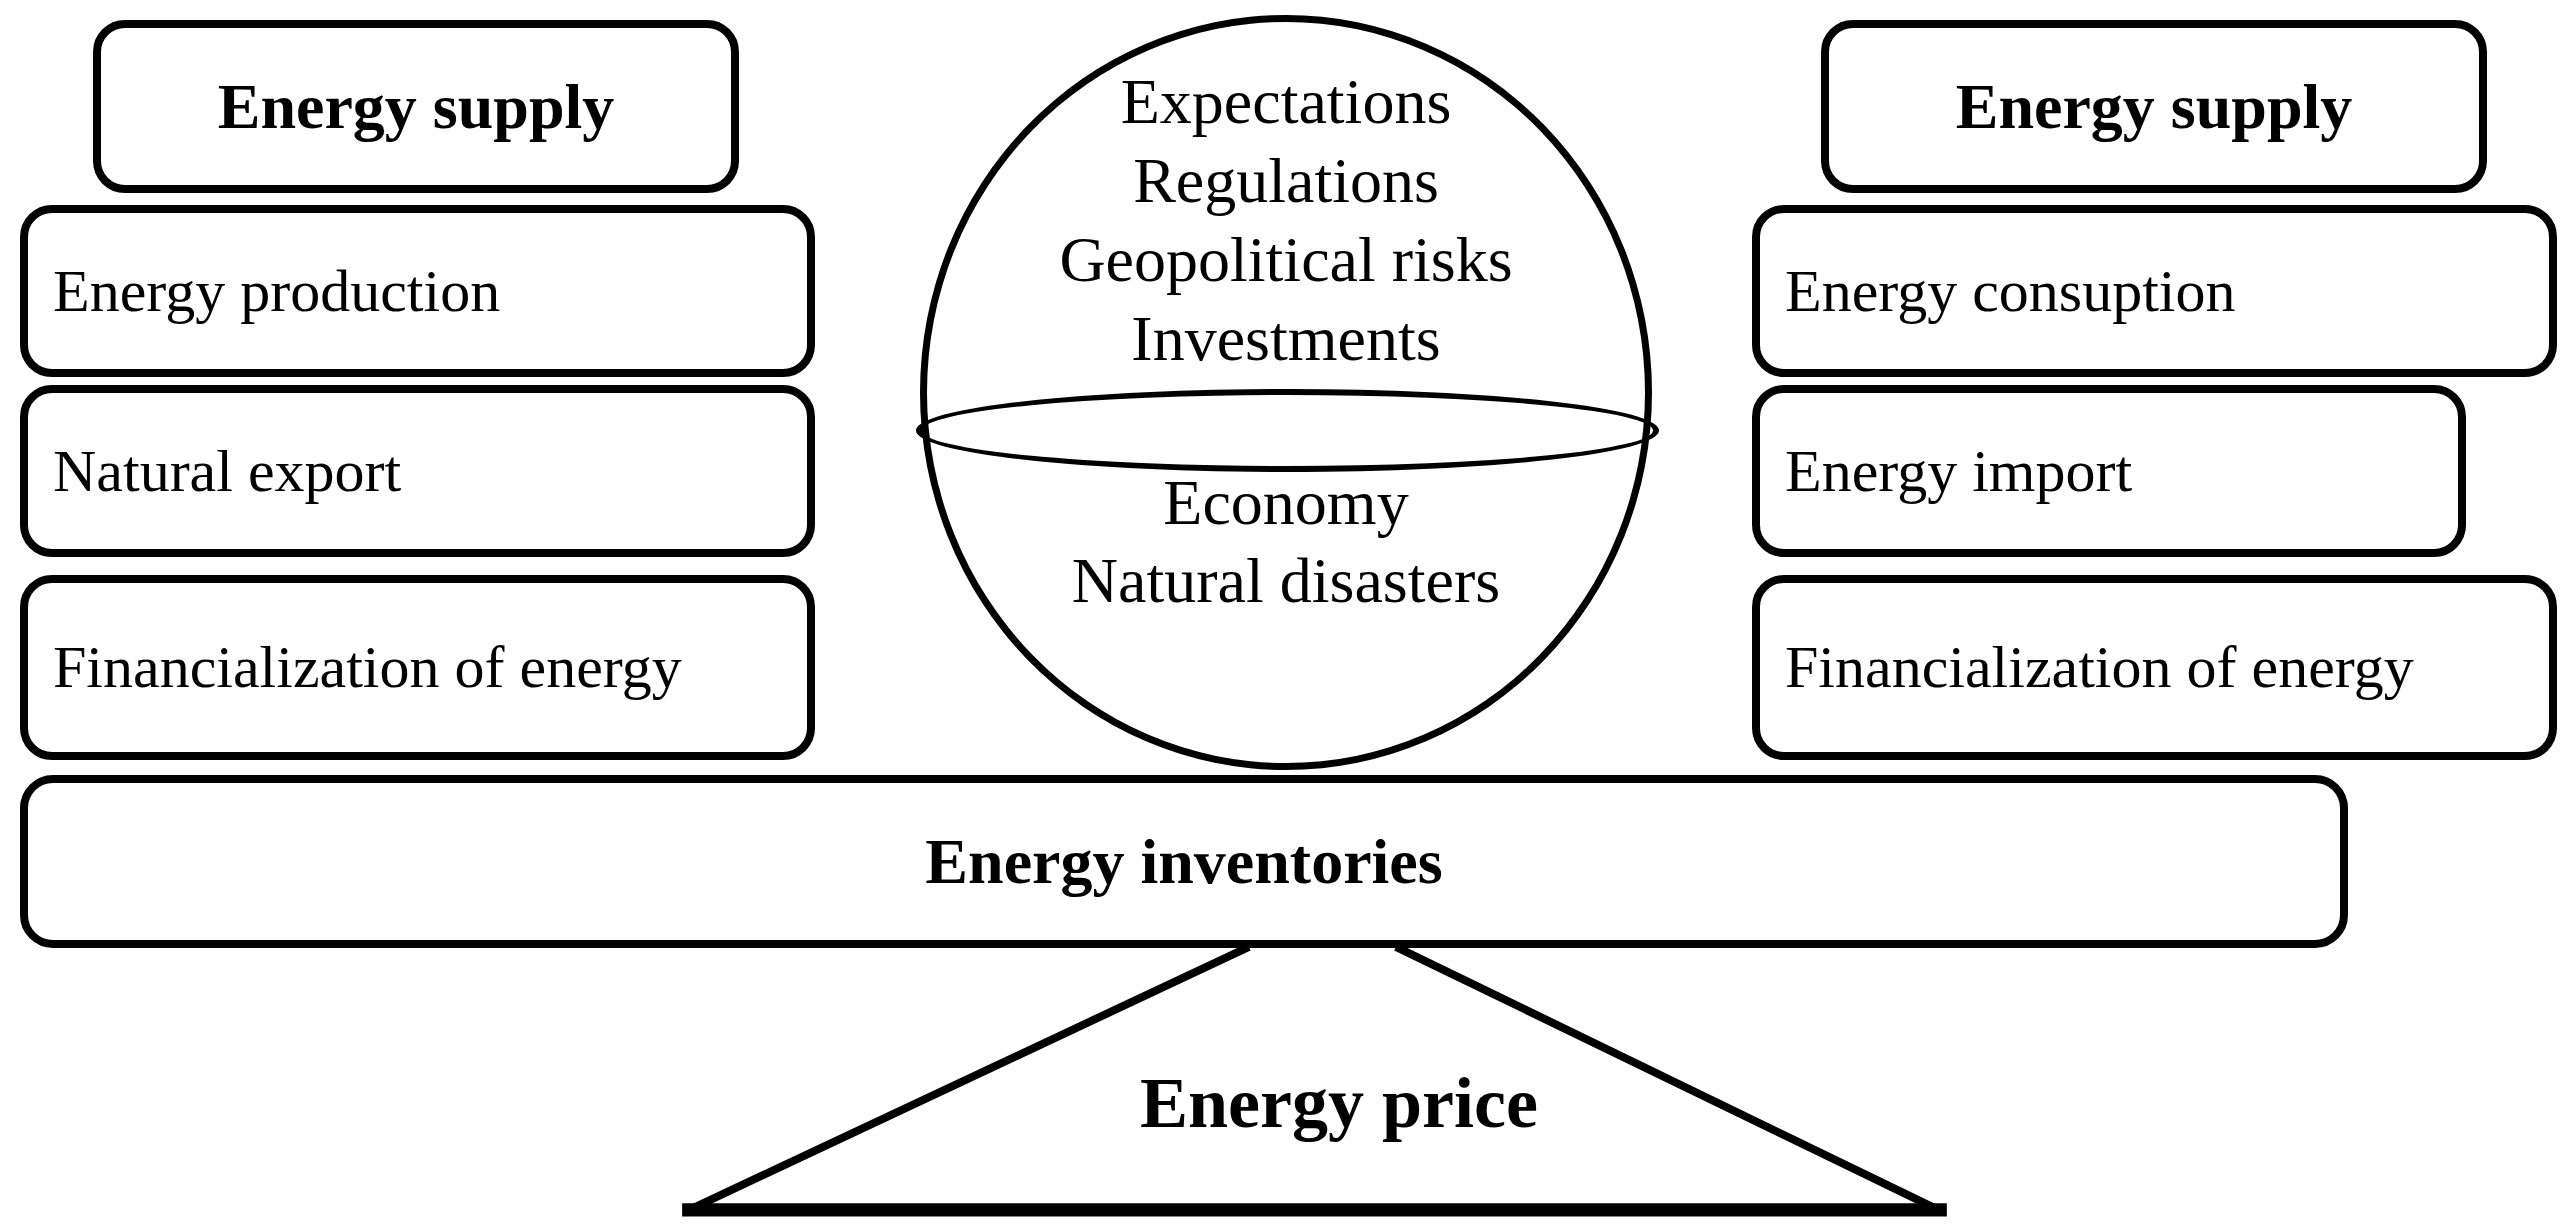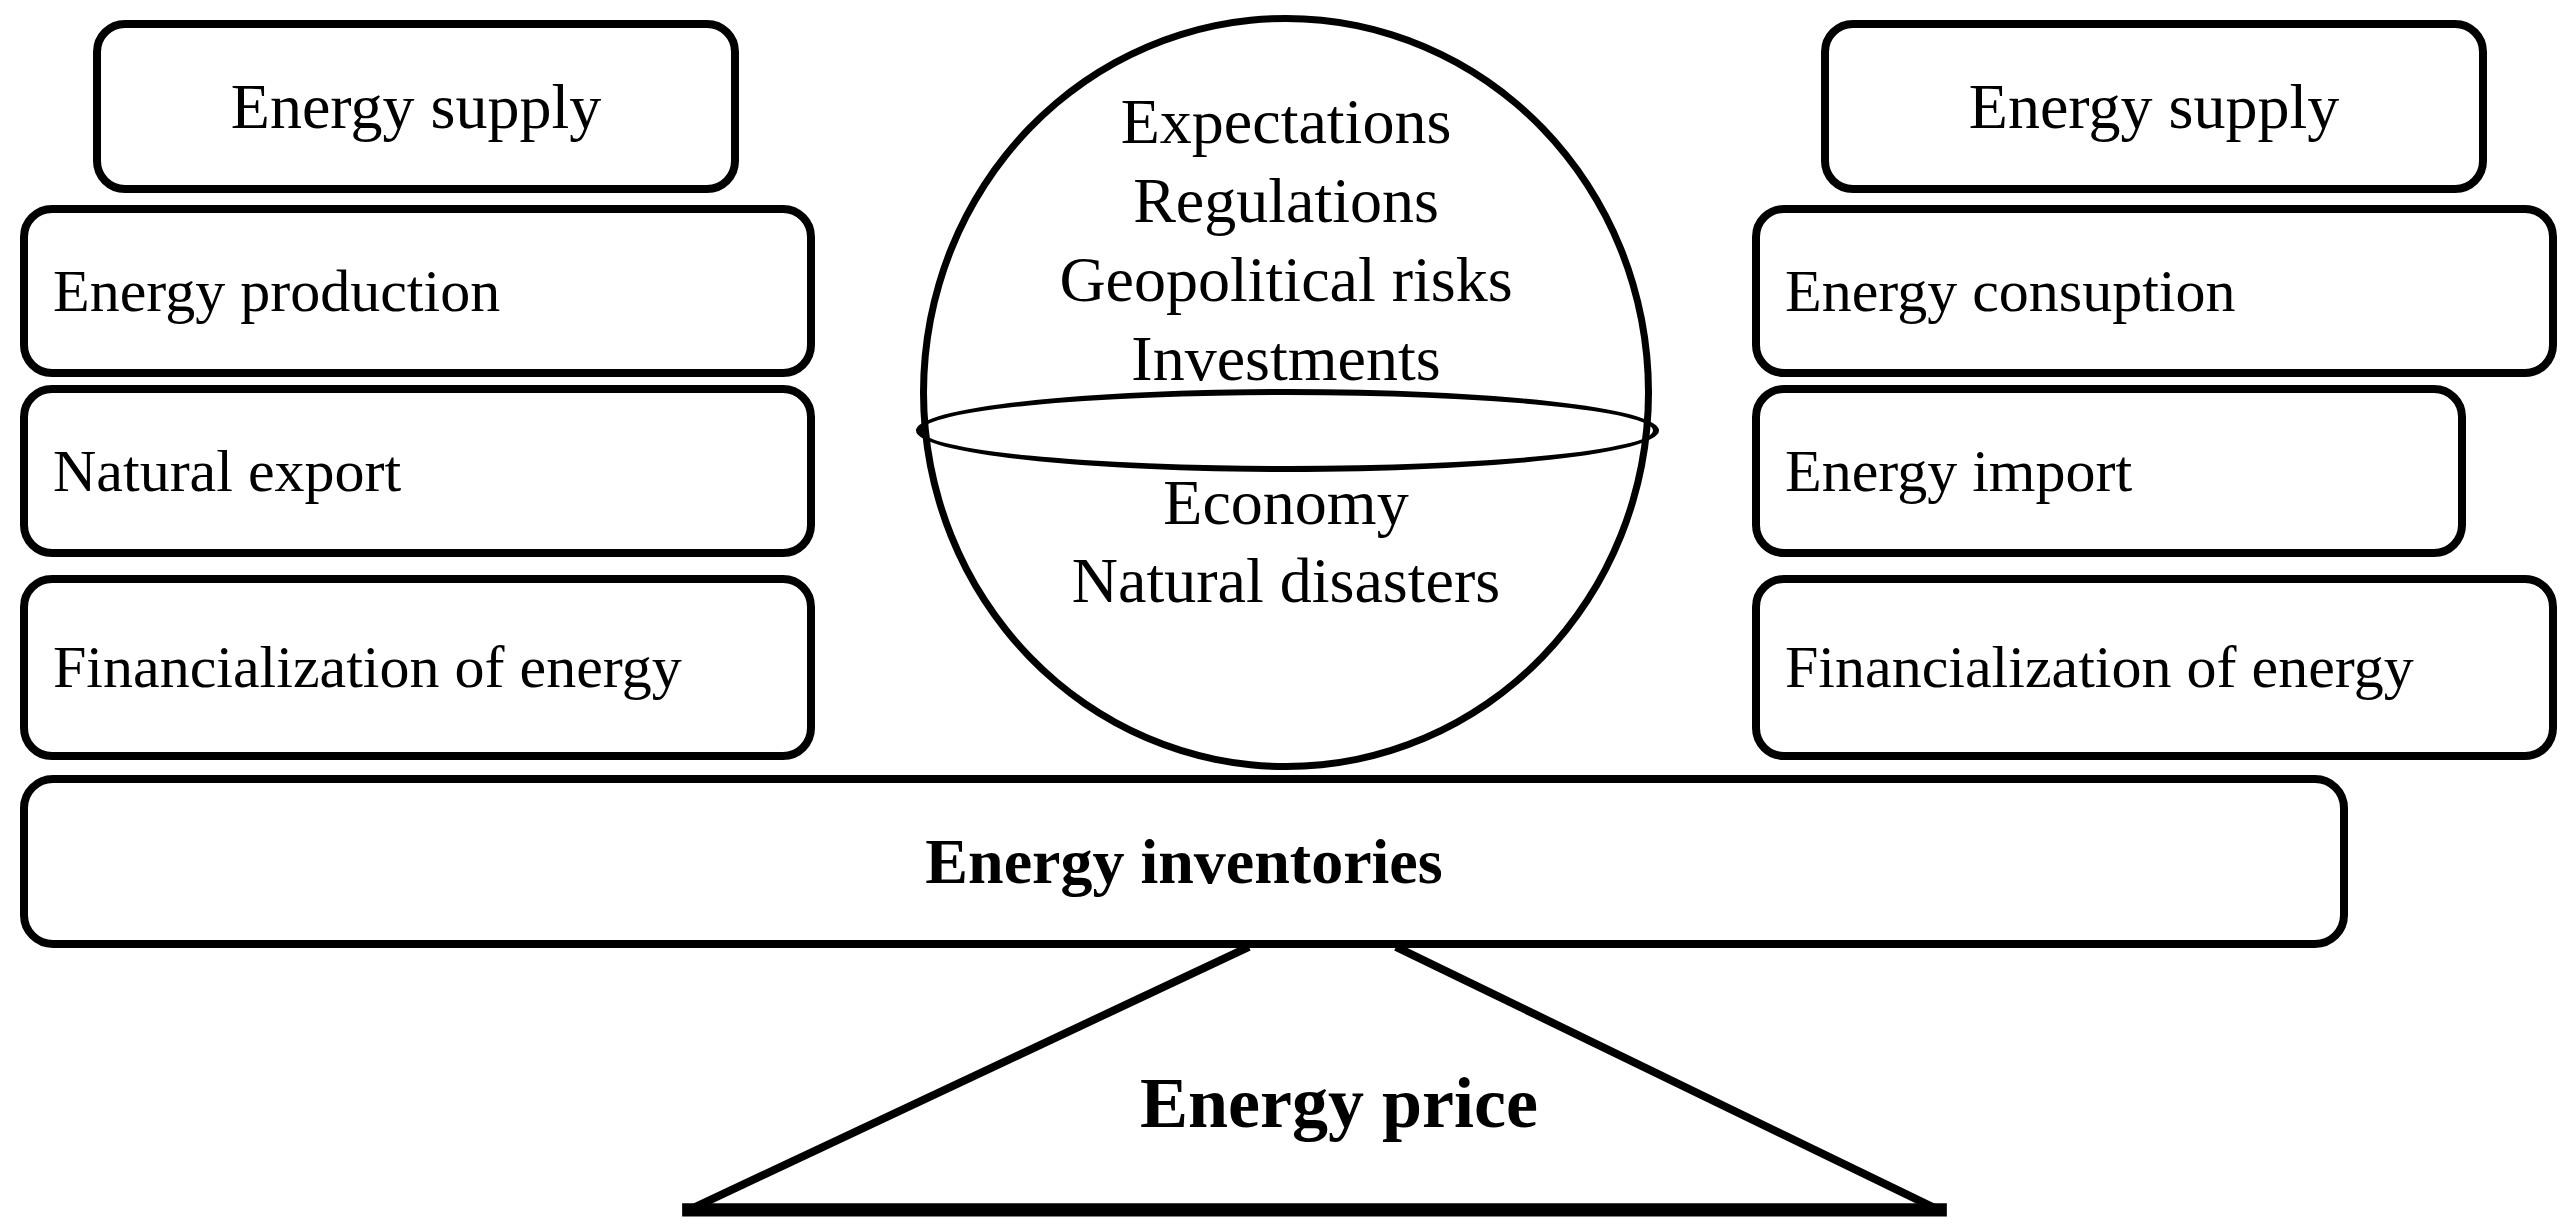--- a/index.html
+++ b/index.html
@@ -21,21 +21,21 @@
     position: absolute;
     box-sizing: border-box;
     border: 8px solid #000000;
     border-radius: 32px;
     background: #ffffff;
     display: flex;
     align-items: center;
   }
   .rbox.header {
     justify-content: center;
-    font-weight: normal;
+    font-weight: bold;
     font-size: 64px;
   }
   .rbox.item {
     justify-content: flex-start;
     padding-left: 25px;
     font-size: 60px;
   }
   
   .supply-header { left: 93px; top: 20px;  width: 646px;  height: 173px; }
   .demand-header { left: 1821px; top: 20px; width: 666px; height: 173px; }
@@ -67,21 +67,21 @@
     border-radius: 50%;
     background: transparent;
   }
   .sphere-text {
     position: absolute;
     left: 920px;
     width: 732px;
     text-align: center;
     font-size: 64px;
   }
-  .sphere-text.upper { top: 82px; line-height: 79px; }
+  .sphere-text.upper { top: 62px; line-height: 79px; }
   .sphere-text.lower { top: 464px; line-height: 78px; }
 
   
   .beam {
     position: absolute;
     box-sizing: border-box;
     left: 20px; top: 775px;
     width: 2328px; height: 173px;
     border: 8.6px solid #000000;
     border-radius: 33px;

